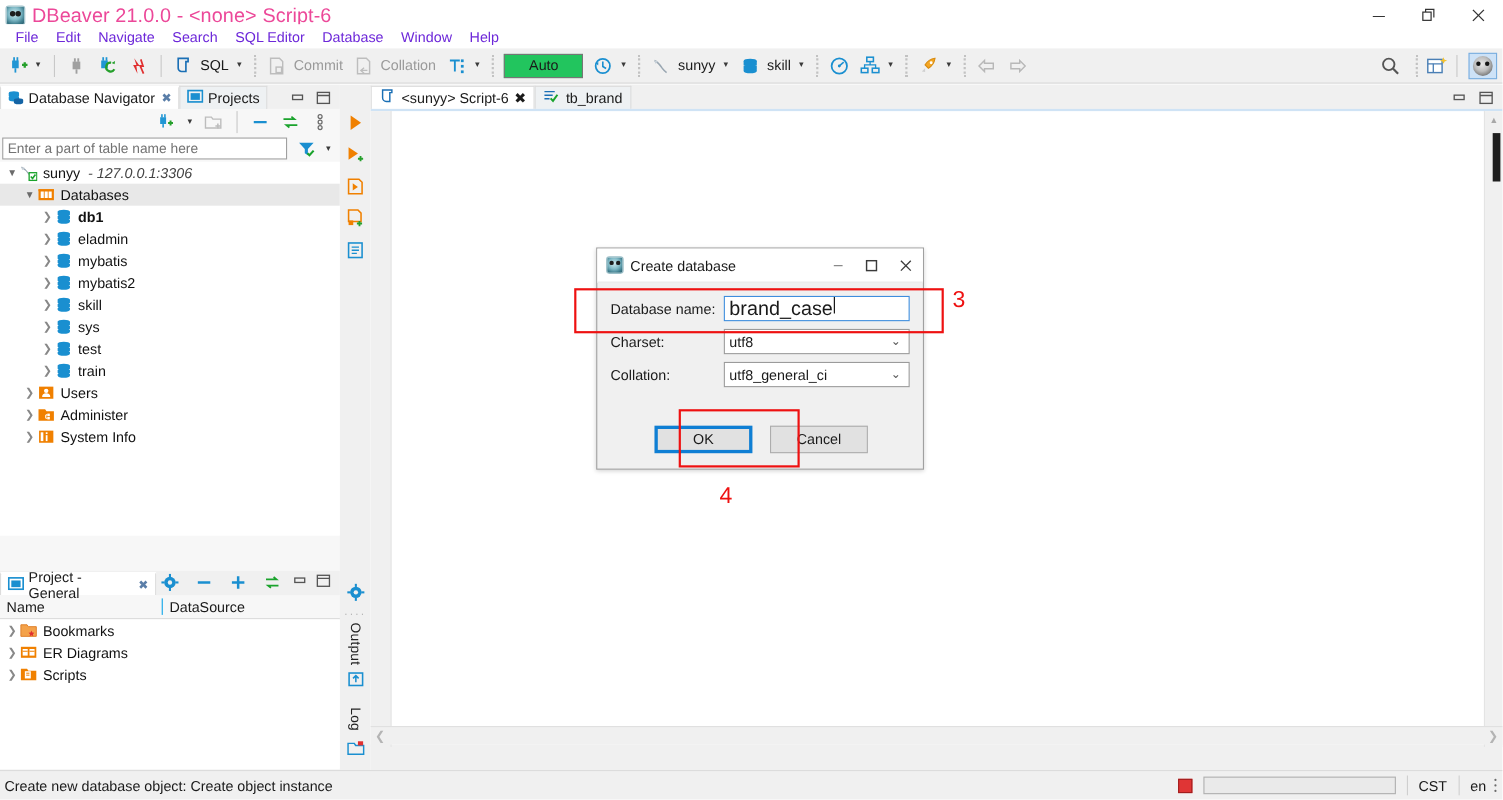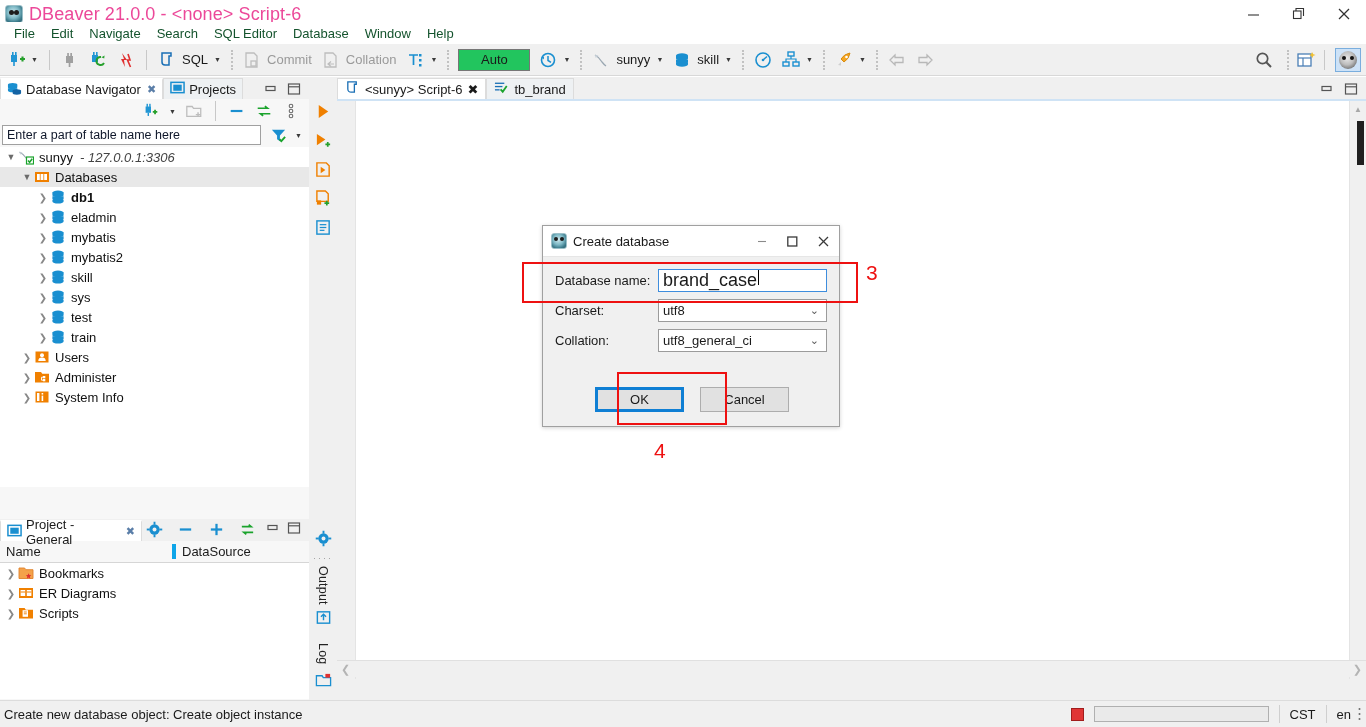--- a/index.html
+++ b/index.html
@@ -46,21 +46,21 @@
     color: #333;
   }
   .win-btn svg { display: block; }
 
   
   .menubar {
     position: absolute; top: 22px; left: 0; width: 1366px; height: 22px;
     background: #ffffff; display: flex; align-items: center; padding-left: 6px;
   }
   .menu-item {
-    padding: 2px 8px; font-size: 13px; color: #14532d; cursor: default;
+    padding: 2px 8px; font-size: 13px; color: #6d28d9; cursor: default;
     line-height: 17px;
   }
 
   
   .toolbar {
     position: absolute; top: 44px; left: 0; width: 1366px; height: 32px;
     background: #f0f0f0; border-bottom: 1px solid #d8d8d8;
     display: flex; align-items: center; padding-left: 2px;
   }
   .tb-item { display: flex; align-items: center; height: 28px; padding: 0 2px; }
@@ -115,21 +115,21 @@
   .vtab-ctrls { margin-left: auto; display: flex; align-items: center; gap: 9px; padding-right: 8px; }
   .panel-toolbar {
     height: 24px; display: flex; align-items: center; justify-content: flex-end;
     gap: 3px; padding-right: 6px; background: #f7f7f7;
   }
   .filterbar {
     height: 24px; display: flex; align-items: center; padding: 0 4px 0 2px; background: #f7f7f7;
   }
   .filter-input {
     flex: 1; height: 20px; border: 1px solid #a0a0a0; background: #fff;
-    font-size: 12.5px; color: #0f172a; padding: 8px 4px; line-height: 18px;
+    font-size: 12.5px; color: #737373; padding: 8px 4px; line-height: 18px;
     display: flex; align-items: center;
   }
   .filter-icons { display: flex; align-items: center; gap: 2px; padding-left: 5px; }
 
   .tree { background: #ffffff; height: 340px; overflow: hidden; position: relative; }
   .trow {
     display: flex; align-items: center; height: 20px; font-size: 13px; white-space: nowrap;
   }
   .trow.sel { background: #e8e8e8; }
   .twist {
@@ -144,21 +144,21 @@
   .proj-panel {
     position: absolute; top: 519px; left: 0; width: 309px; height: 181px;
     background: #f7f7f7;
   }
   .proj-tabs { height: 22px; display:flex; align-items:flex-end; background: #f0f0f0; }
   .proj-cols {
     height: 22px; display: flex; align-items: center; background: #f7f7f7;
     border-bottom: 1px solid #d6d6d6; font-size: 13px;
   }
   .pcol { padding-left: 6px; }
-  .pcol.c1 { width: 176px; border-right: 4px solid #0ea5e9; }
+  .pcol.c1 { width: 148px; border-right: 1px solid #0ea5e9; }
   .proj-body { background: #ffffff; height: 136px; }
 
   
   .vstrip {
     position: absolute; left: 309px; top: 77px; width: 28px; height: 623px;
     background: #f0f0f0;
   }
   .vstrip-icons { display: flex; flex-direction: column; align-items: center; padding-top: 26px; gap: 9px; }
   .vstrip-bottom { position: absolute; bottom: 0; left: 0; width: 28px; }
   .vtxt {

